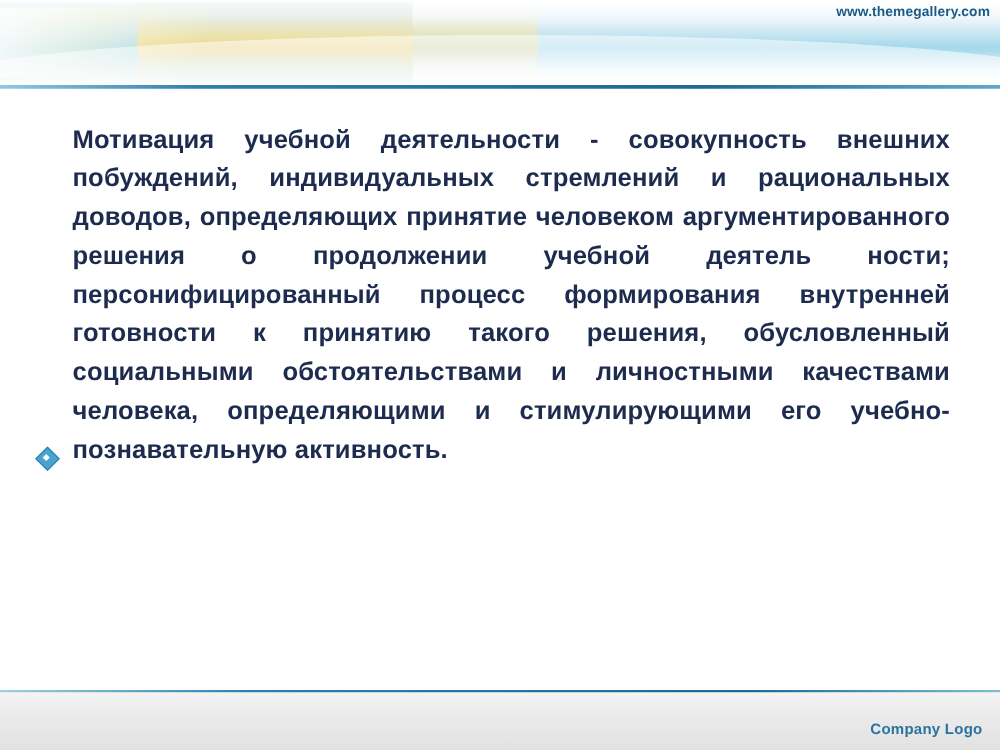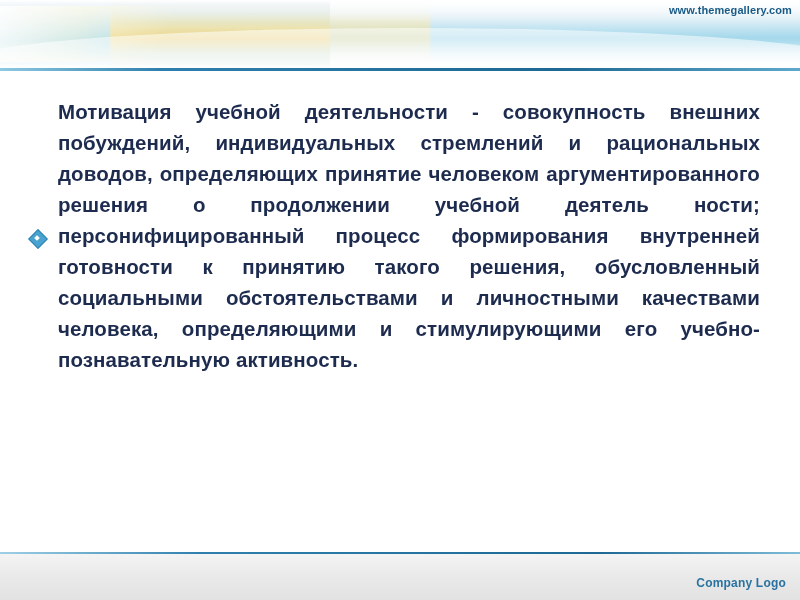--- a/index.html
+++ b/index.html
@@ -114,21 +114,21 @@
 
   
   .content {
     position: absolute;
     top: 96px;
     left: 30px;
     width: 730px;
   }
   .bullet-row {
     display: flex;
-    align-items: center;
+    align-items: flex-end;
   }
   .bullet-marker {
     flex: 0 0 auto;
     width: 16px;
     height: 16px;
     margin-top: 7px;
     margin-right: 12px;
     position: relative;
   }
   .bullet-marker .diamond {

